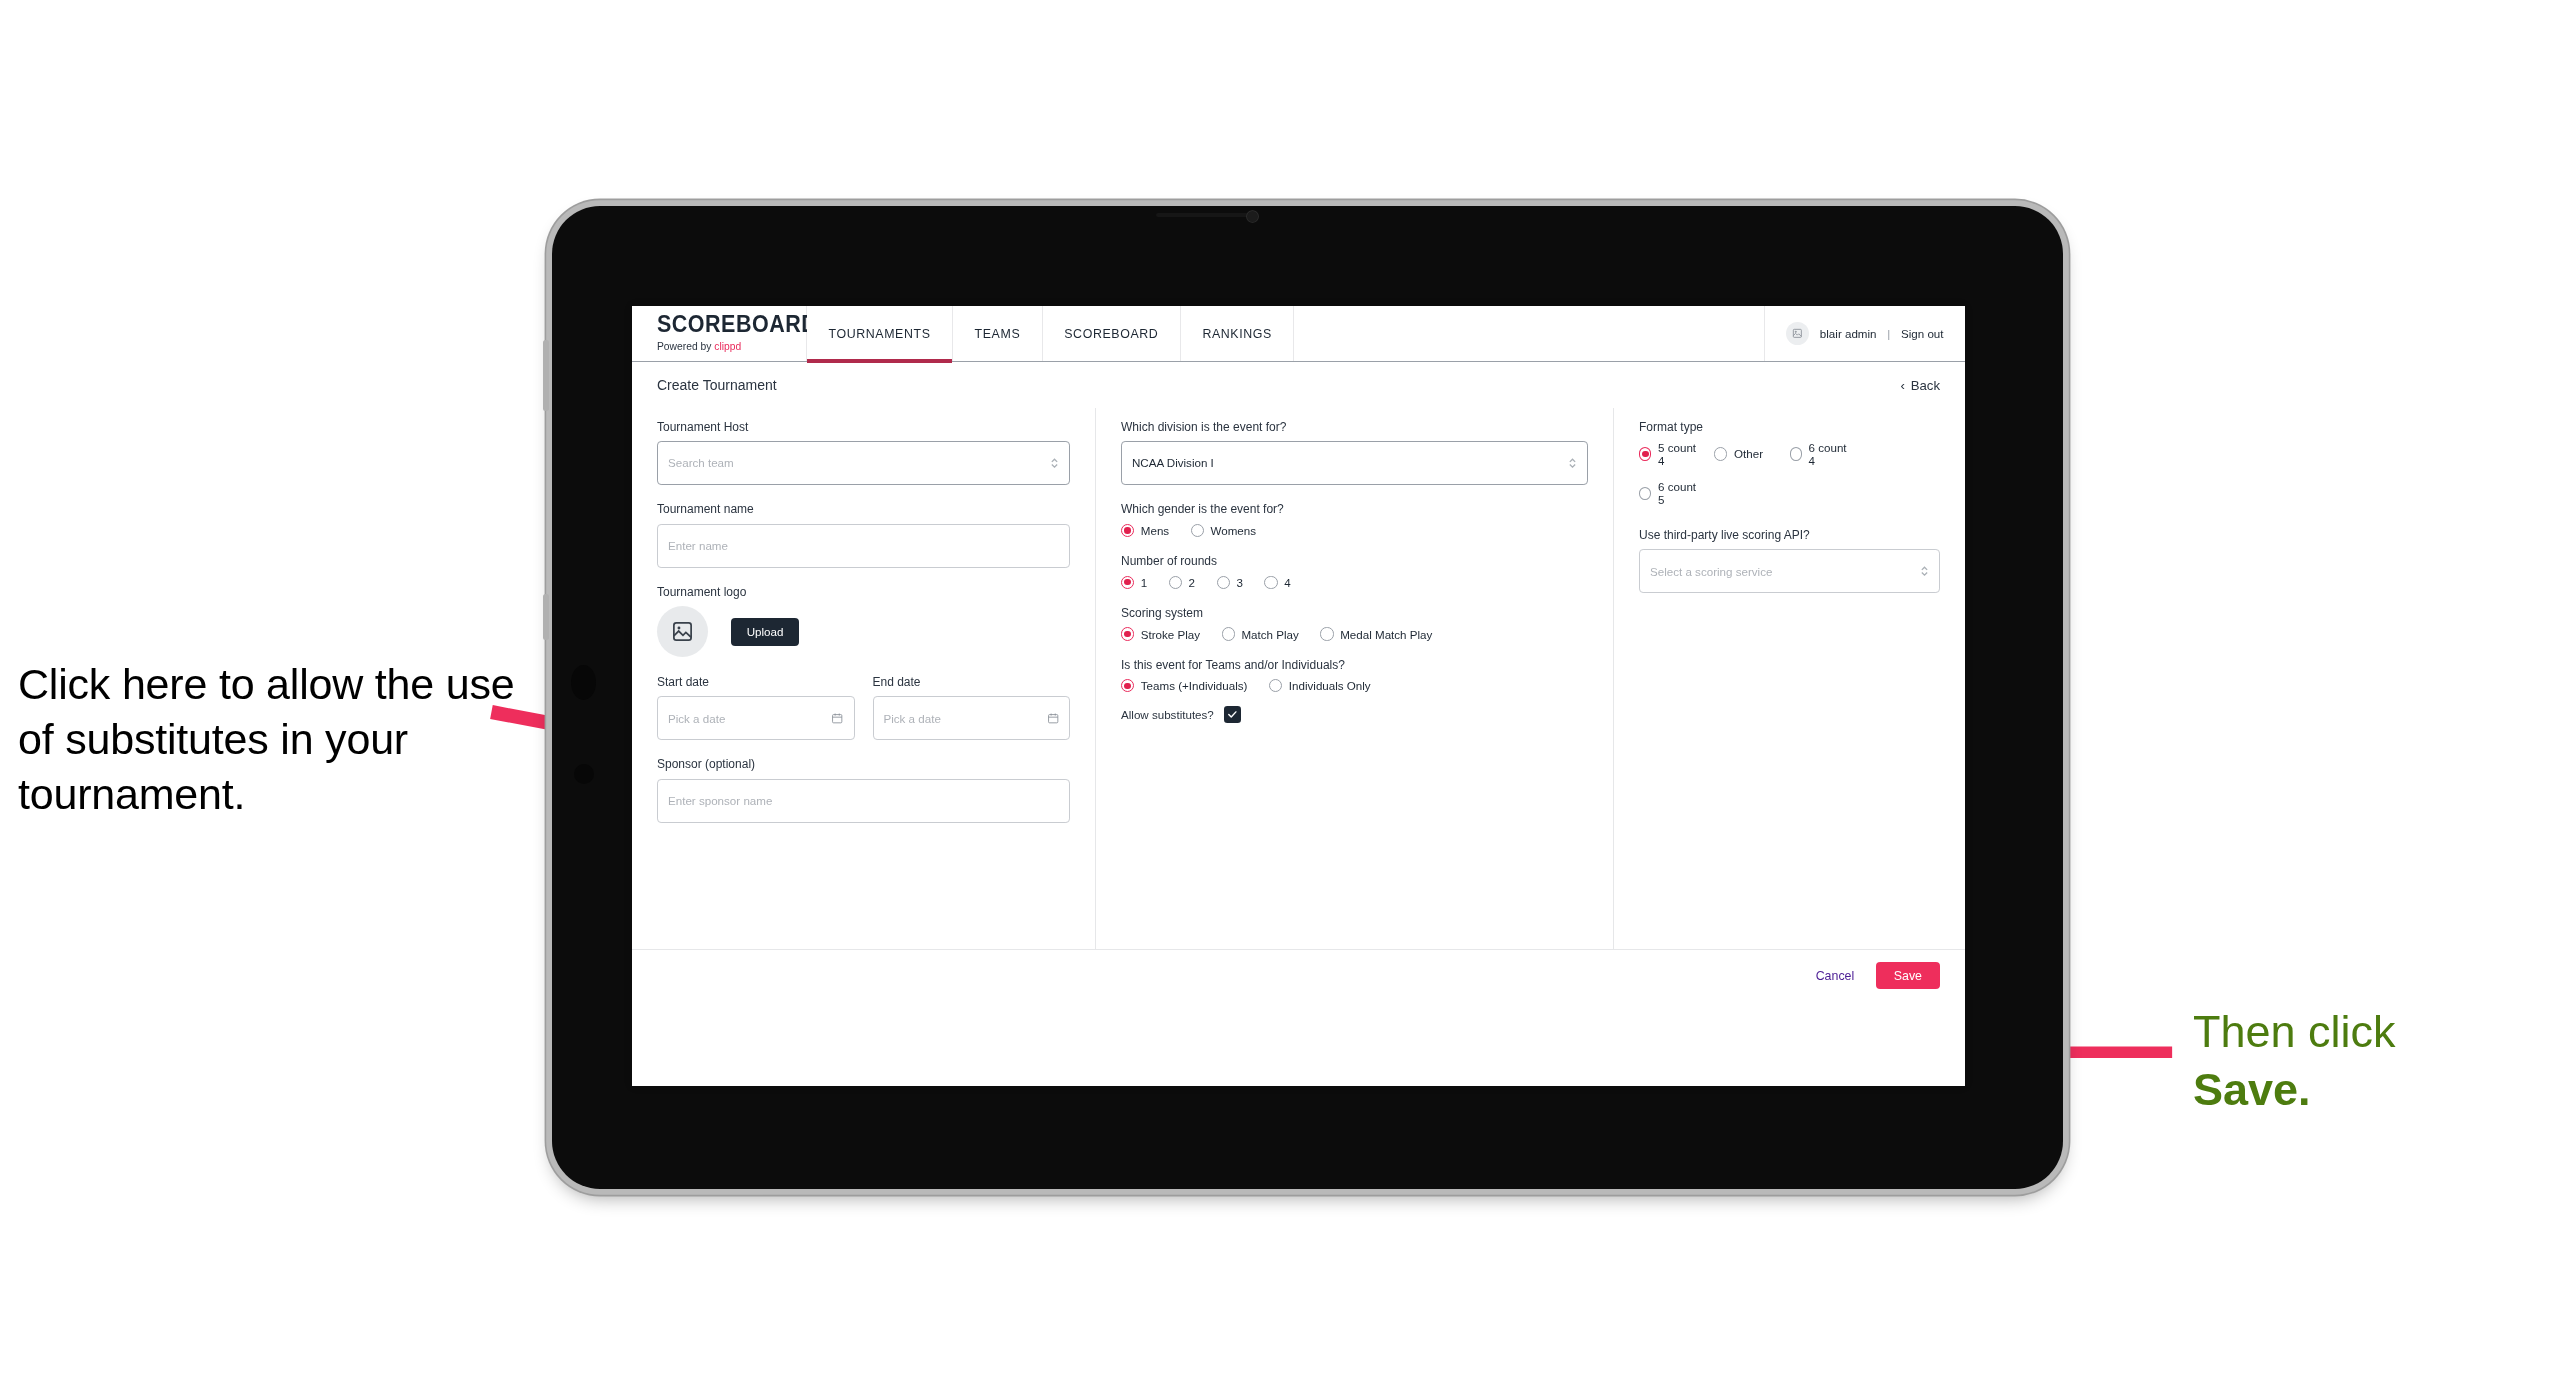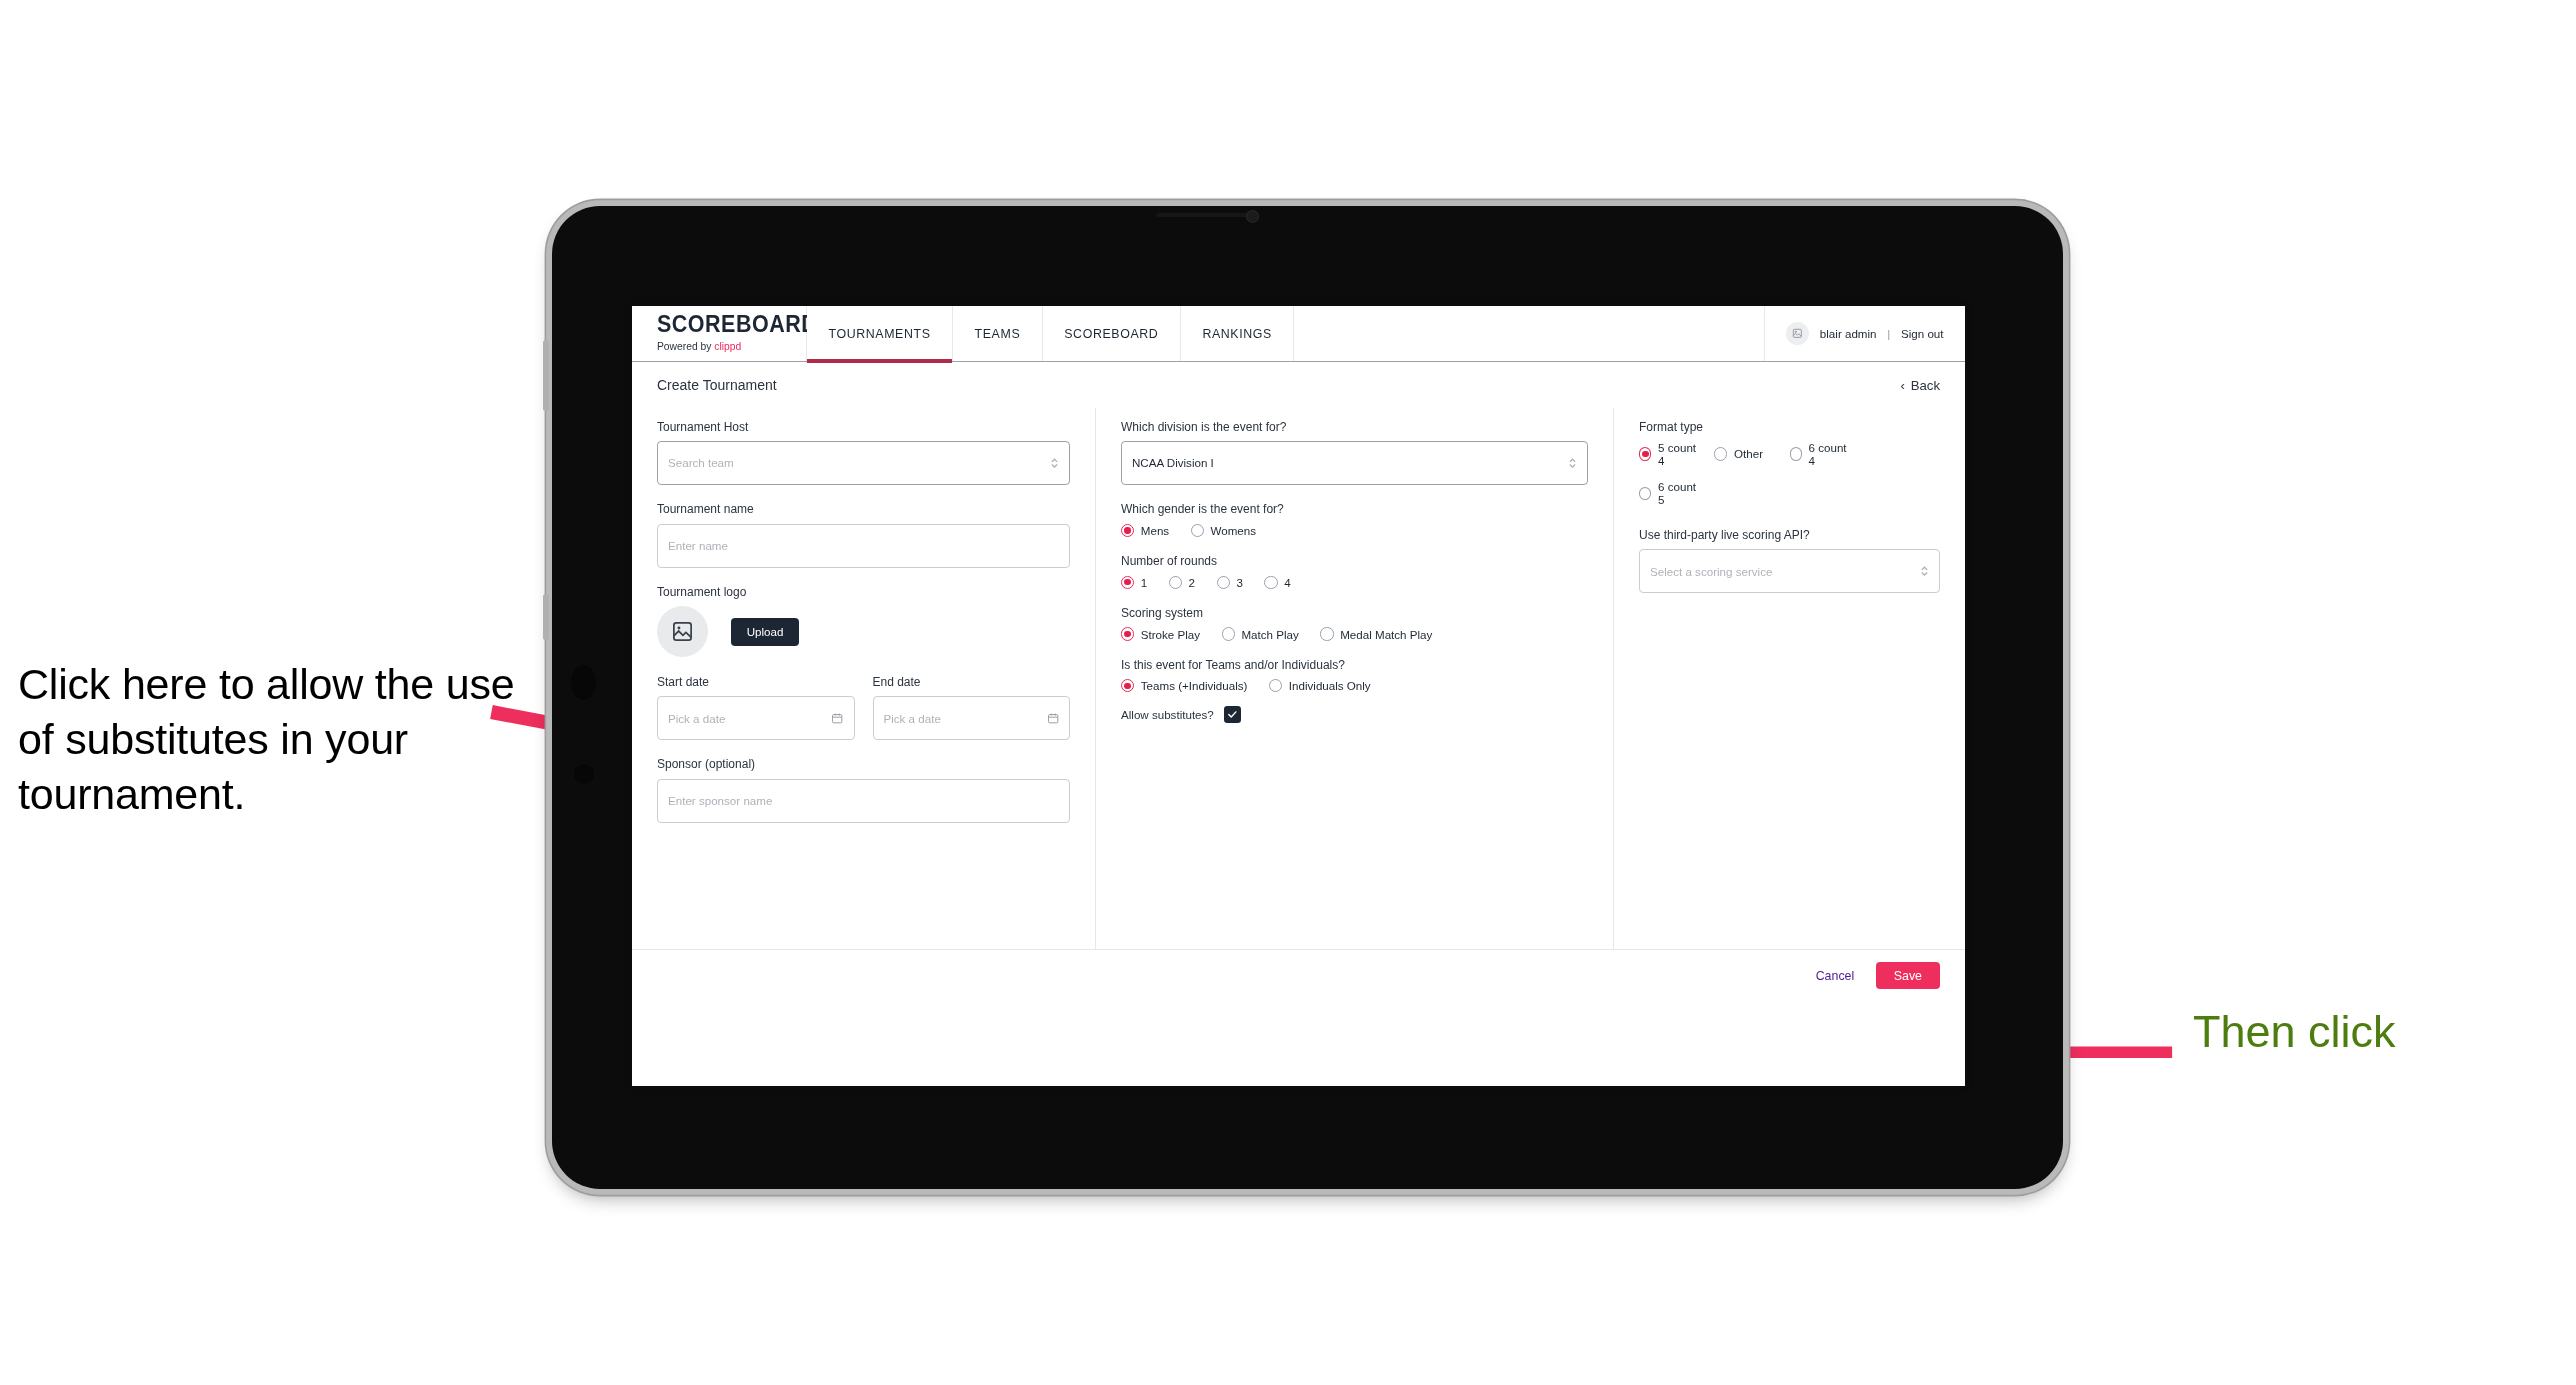--- a/index.html
+++ b/index.html
@@ -543,14 +543,15 @@
   <div id="form-footer">
     <div id="cancel-btn">Cancel</div>
     <div id="save-btn">Save</div>
   </div>
 
 </div>
 
 <div id="anno-left">Click here to allow the use of substitutes in your tournament.</div>
 <div id="anno-right">
   <div>Then click</div>
+  <div class="b">Save.</div>
 </div>
 
 
 </body></html>

